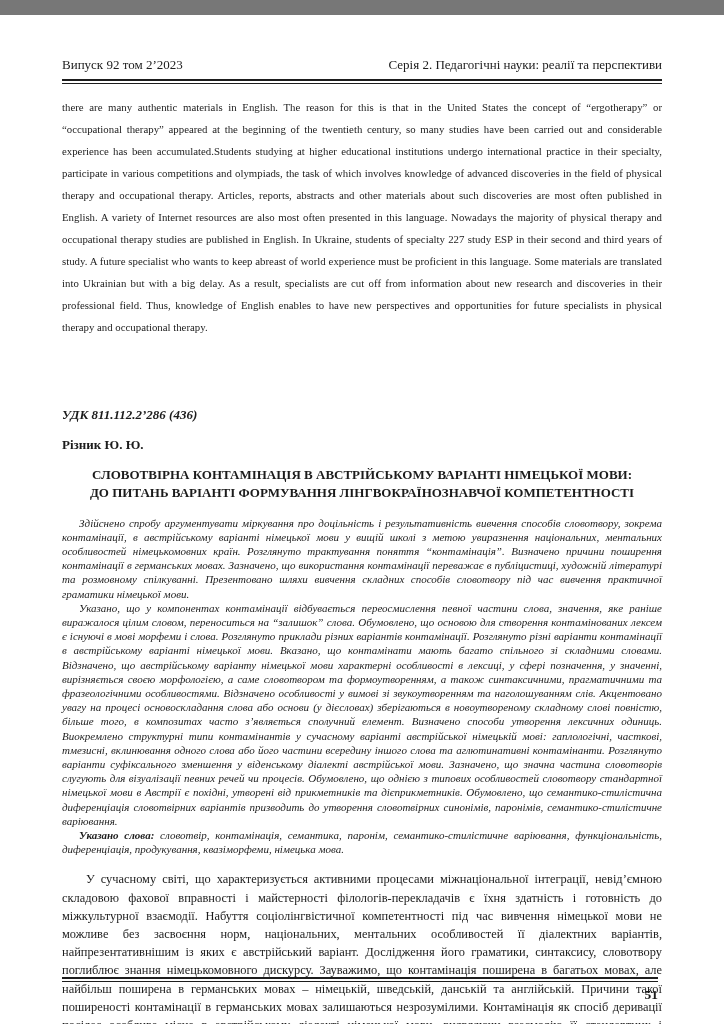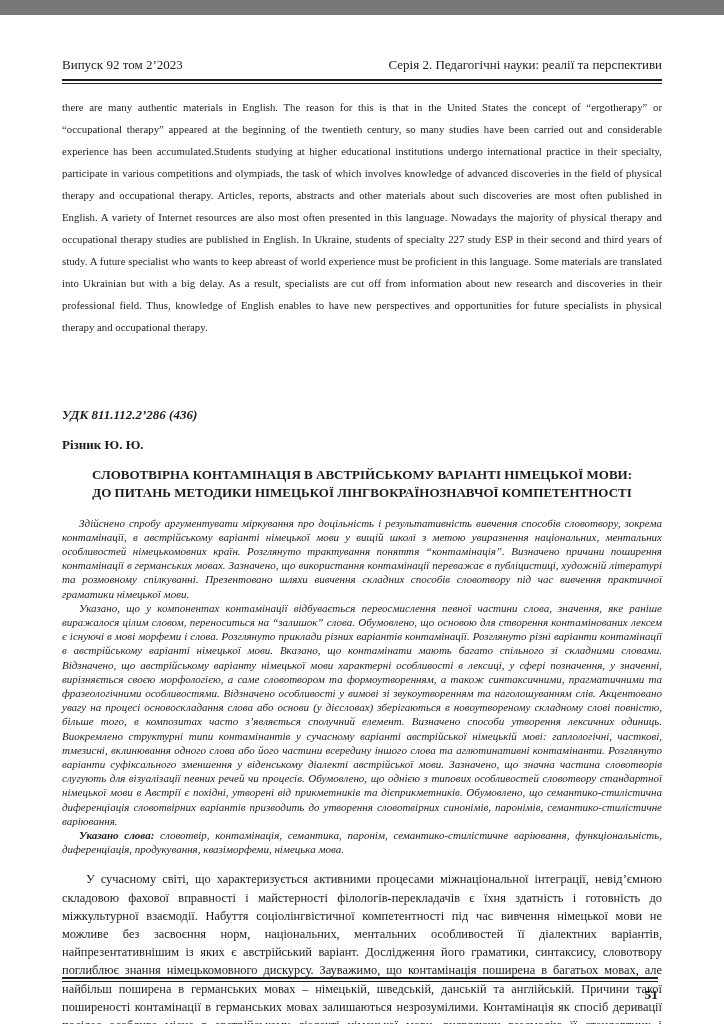--- a/index.html
+++ b/index.html
@@ -106,21 +106,21 @@
   </div>
 
   <div class="meta-block">
     <div>УДК 811.112.2’286 (436)</div>
   </div>
 
   <div class="author-line">Різник Ю. Ю.</div>
 
   <div class="article-title">
     <div>СЛОВОТВІРНА КОНТАМІНАЦІЯ В АВСТРІЙСЬКОМУ ВАРІАНТІ НІМЕЦЬКОЇ МОВИ:</div>
-    <div>ДО ПИТАНЬ МЕТОДИКИ НІМЕЦЬКОЇ ЛІНГВОКРАЇНОЗНАВЧОЇ КОМПЕТЕНТНОСТІ</div>
+    <div>ДО ПИТАНЬ ВАРІАНТІ ФОРМУВАННЯ ЛІНГВОКРАЇНОЗНАВЧОЇ КОМПЕТЕНТНОСТІ</div>
   </div>
 
   <div class="ukr-abstract">
     <p class="indent">Здійснено спробу аргументувати міркування про доцільність і результативність вивчення способів словотвору, зокрема контамінації, в австрійському варіанті німецької мови у вищій школі з метою увиразнення національних, ментальних особливостей німецькомовних країн. Розглянуто трактування поняття “контамінація”. Визначено причини поширення контамінації в германських мовах. Зазначено, що використання контамінації переважає в публіцистиці, художній літературі та розмовному спілкуванні. Презентовано шляхи вивчення складних способів словотвору під час вивчення практичної граматики німецької мови.</p>
     <p class="indent">Указано, що у компонентах контамінації відбувається переосмислення певної частини слова, значення, яке раніше виражалося цілим словом, переноситься на “залишок” слова. Обумовлено, що основою для створення контамінованих лексем є існуючі в мові морфеми і слова. Розглянуто приклади різних  варіантів контамінації. Розглянуто різні варіанти контамінації в австрійському варіанті німецької мови. Вказано, що контамінати мають багато спільного зі складними словами. Відзначено, що австрійському варіанту німецької мови характерні особливості в лексиці, у сфері позначення, у значенні, вирізняється своєю морфологією, а саме словотвором та формоутворенням, а також синтаксичними, прагматичними та фразеологічними особливостями. Відзначено особливості у вимові зі звукоутворенням та наголошуванням слів. Акцентовано увагу на процесі основоскладання слова або основи (у дієсловах) зберігаються в новоутвореному складному слові повністю, більше того, в композитах часто з’являється сполучний елемент. Визначено способи утворення лексичних одиниць. Виокремлено структурні типи контамінантів у сучасному варіанті австрійської німецькій мові: гаплологічні, часткові, тмезисні, вклинювання одного слова або його частини всередину іншого слова та аглютинативні контамінанти. Розглянуто варіанти суфіксального зменшення у віденському діалекті австрійської мови. Зазначено, що значна частина словотворів слугують для візуалізації певних речей чи процесів. Обумовлено, що однією з типових особливостей словотвору стандартної німецької мови в Австрії є похідні, утворені від прикметників та дієприкметників. Обумовлено, що семантико-стилістична диференціація словотвірних варіантів призводить до утворення словотвірних синонімів, паронімів, семантико-стилістичне варіювання.</p>
     <p class="indent"><span class="kw-label">Указано слова:</span><span> словотвір, контамінація, семантика, паронім, семантико-стилістичне варіювання, функціональність, диференціація, продукування, квазіморфеми, німецька мова.</span></p>
   </div>
 
   <div class="body-text">
     <p>У сучасному світі, що характеризується активними процесами міжнаціональної інтеграції, невід’ємною складовою фахової вправності і майстерності філологів-перекладачів є їхня здатність і готовність до міжкультурної взаємодії. Набуття соціолінгвістичної компетентності під час вивчення німецької мови не можливе без засвоєння норм, національних, ментальних особливостей її діалектних варіантів, найпрезентативнішим із яких є австрійський варіант. Дослідження його граматики, синтаксису, словотвору поглиблює знання німецькомовного дискурсу. Зауважимо, що контамінація поширена в багатьох мовах, але найбільш поширена в германських мовах – німецькій, шведській, данській та англійській. Причини такої поширеності контамінації в германських мовах залишаються незрозумілими. Контамінація як спосіб деривації посідає особливе місце в австрійському діалекті німецької мови, виявляючи взаємодію її стандартних і нестандартних елементів, а також активно реалізуючи мовну економію на словотвірному рівні. Однак це явище залишається недостатньо дослідженим у дериваційній системі мови, що зумовлено його “периферійністю” та відносною непродуктивністю.</p>

